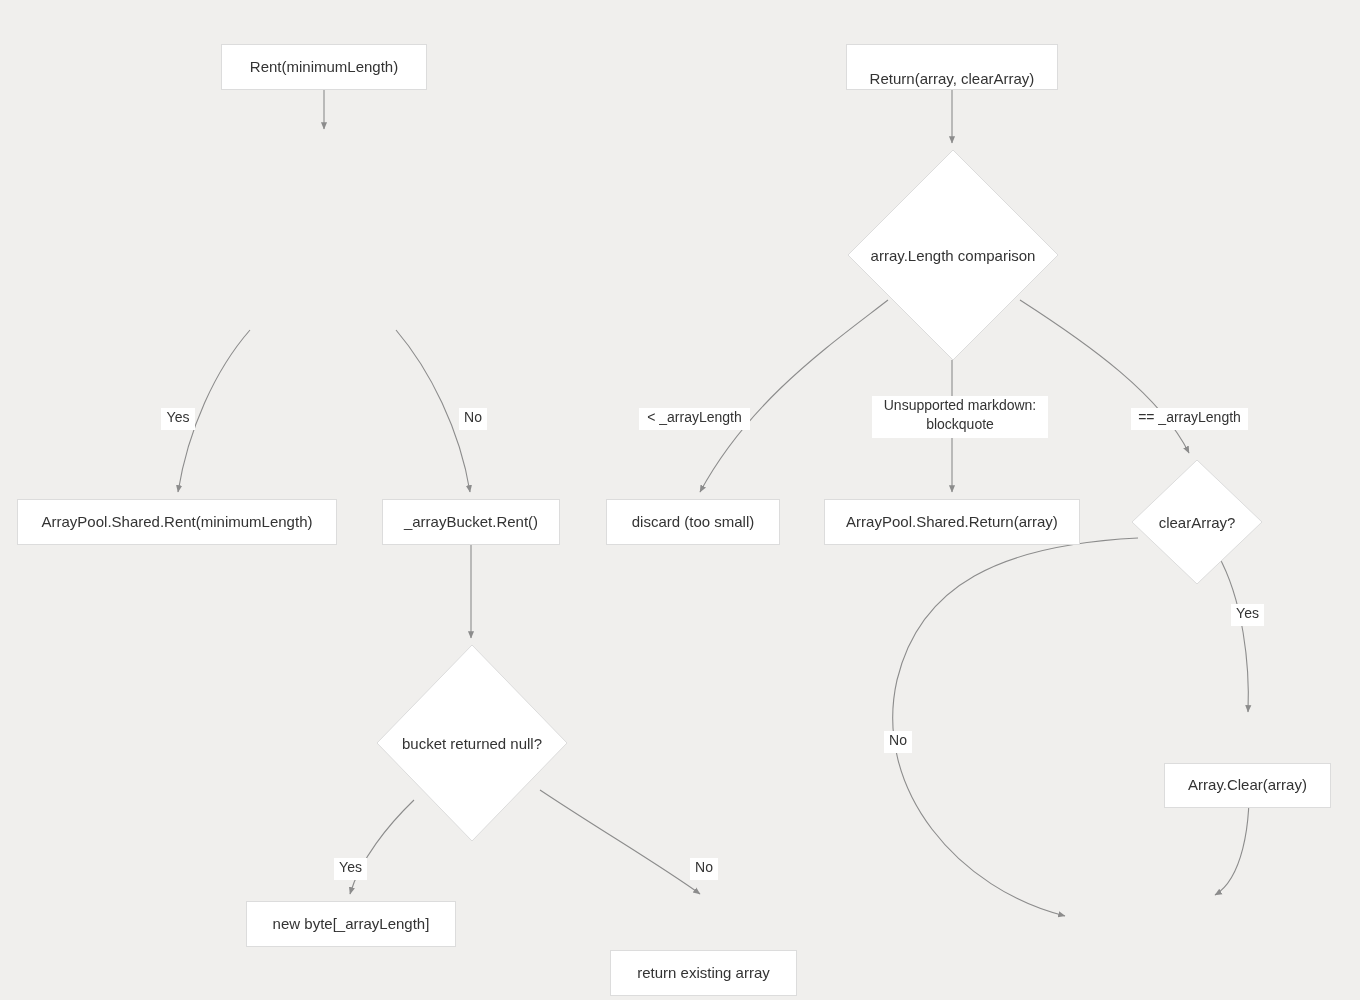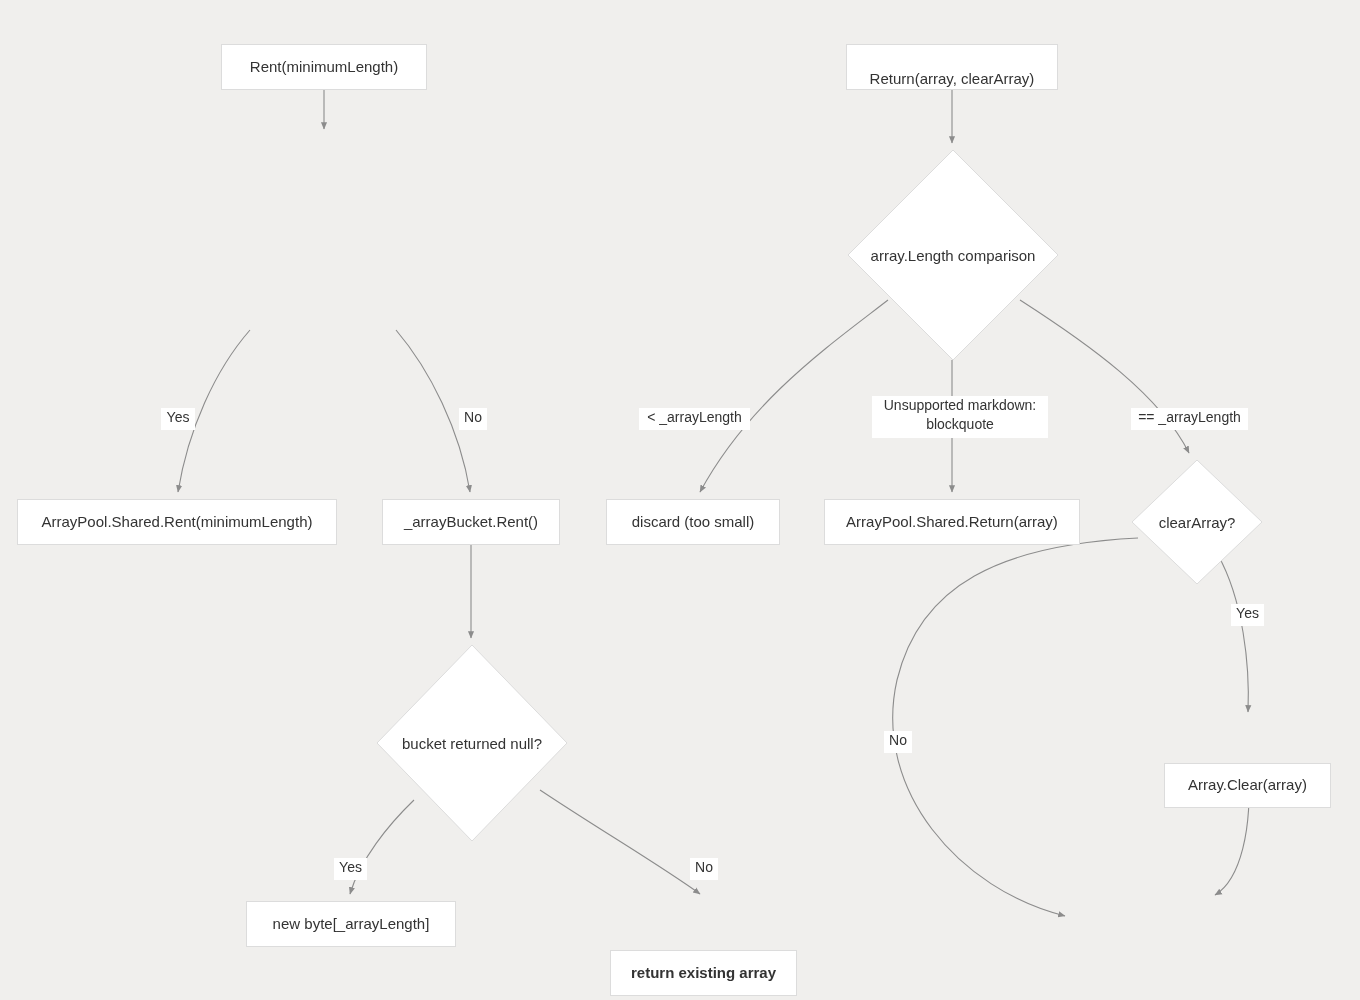--- a/index.html
+++ b/index.html
@@ -128,21 +128,21 @@
     <svg class="diamond-shape" viewBox="0 0 190 196" preserveAspectRatio="none">
       <polygon points="95,0 190,98 95,196 0,98" fill="#ffffff" stroke="#dcdcdc" stroke-width="1"></polygon>
     </svg>
     <span class="diamond-label">bucket returned null?</span>
   </div>
 
   <div class="node box" style="left:246px;top:901px;width:210px;height:46px;">
     <span>new byte[_arrayLength]</span>
   </div>
 
-  <div class="node box" style="left:610px;top:950px;width:187px;height:46px;font-weight:bold;">
+  <div class="node box" style="left:610px;top:950px;width:187px;height:46px;">
     <span>return existing array</span>
   </div>
 
   <div class="node box" style="left:846px;top:44px;width:212px;height:46px;align-items:flex-end;">
     <span>Return(array, clearArray)</span>
   </div>
 
   <div class="node diamond-wrap" style="left:848px;top:150px;width:210px;height:210px;">
     <svg class="diamond-shape" viewBox="0 0 210 210" preserveAspectRatio="none">
       <polygon points="105,0 210,105 105,210 0,105" fill="#ffffff" stroke="#dcdcdc" stroke-width="1"></polygon>

